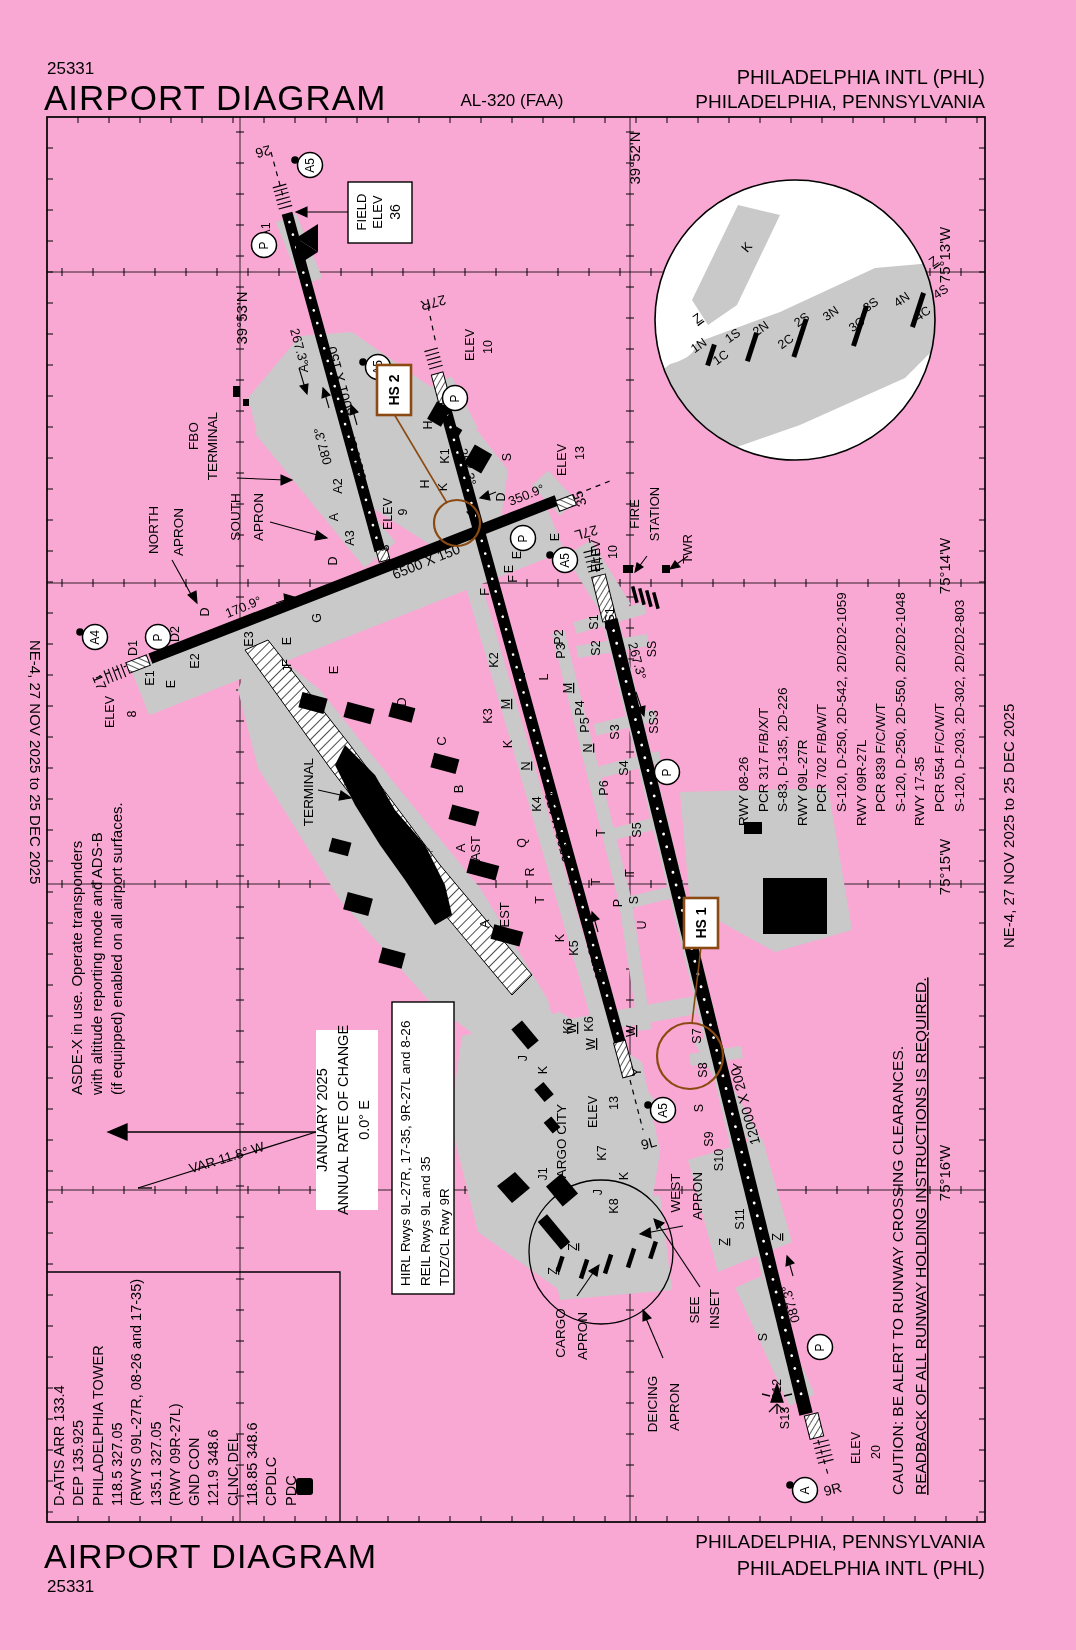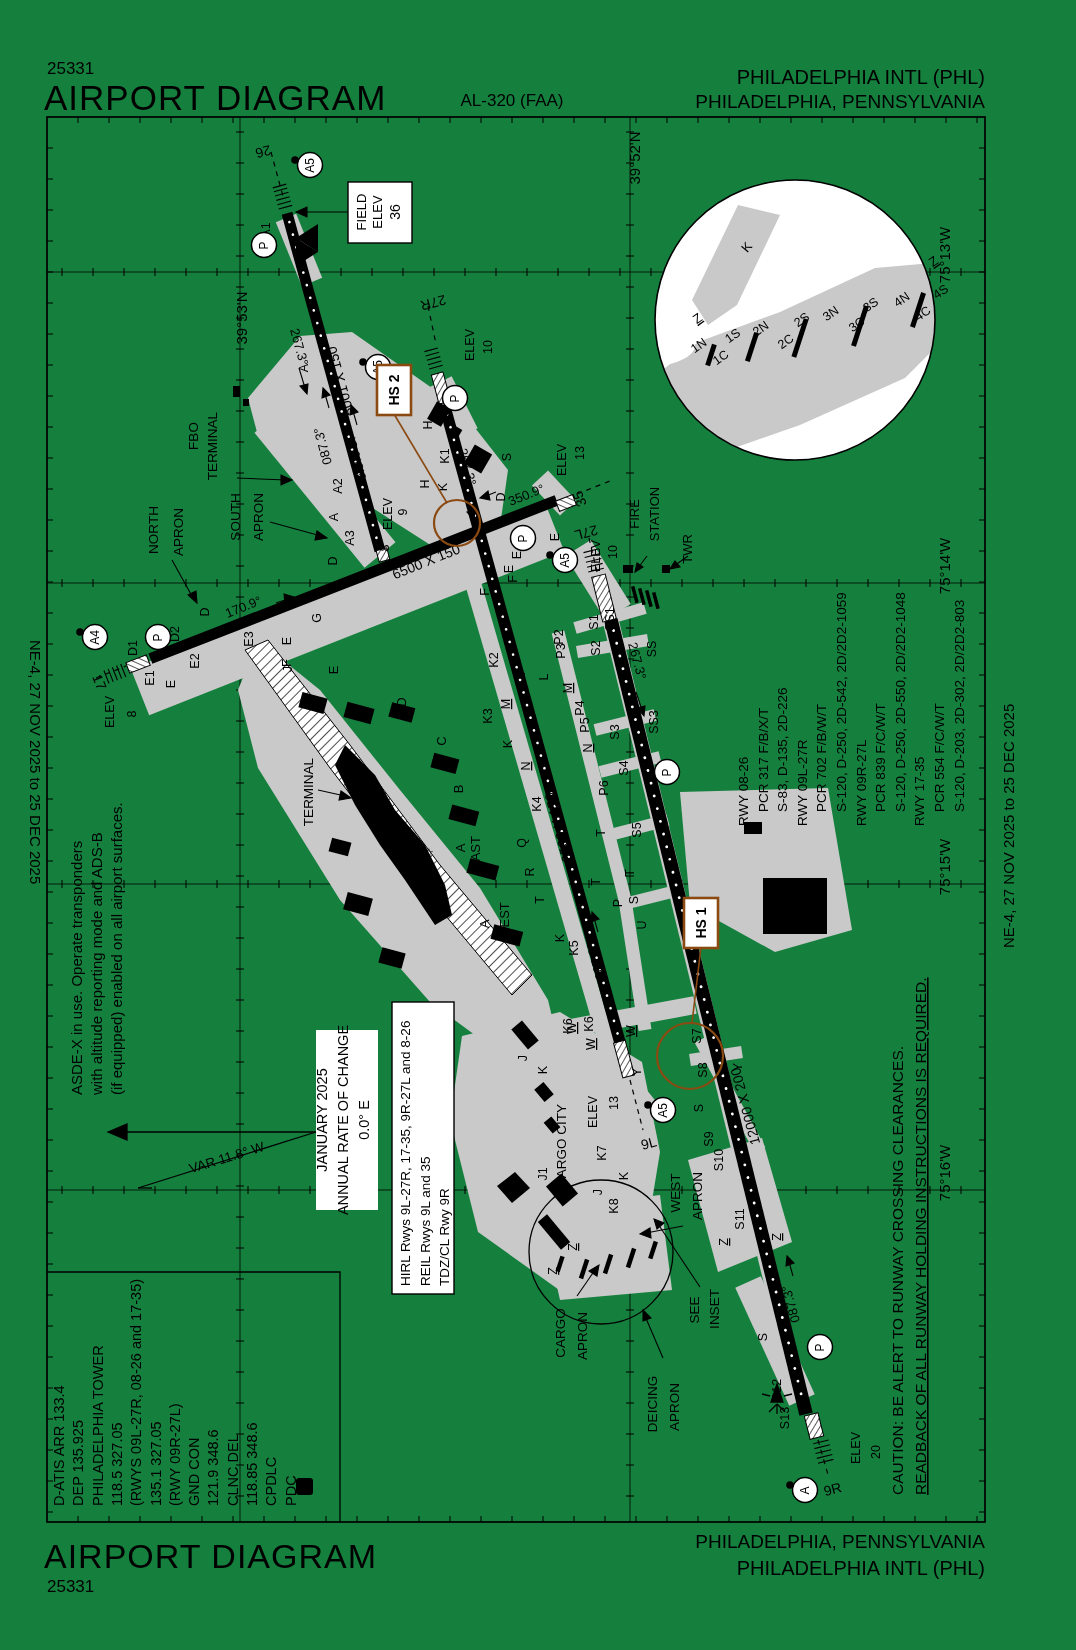--- a/index.html
+++ b/index.html
@@ -1,16 +1,16 @@
 <!DOCTYPE html>
 <html><head>
 <meta charset="utf-8">
 <style>
   html,body{margin:0;padding:0;background:#fff;}
-  .page{position:relative;width:1076px;height:1650px;background:#15803d;overflow:hidden;
+  .page{position:relative;width:1076px;height:1650px;background:#f9a8d4;overflow:hidden;
         font-family:"Liberation Sans",sans-serif;color:#000;text-align:right;}
   svg{position:absolute;left:0;top:0;}
   text{fill:#000;font-family:"Liberation Sans",sans-serif;}
 </style>
 </head>
 <body>
 
 <div class="page">
 <svg width="1076" height="1650" viewBox="0 0 1076 1650">
   <defs>

